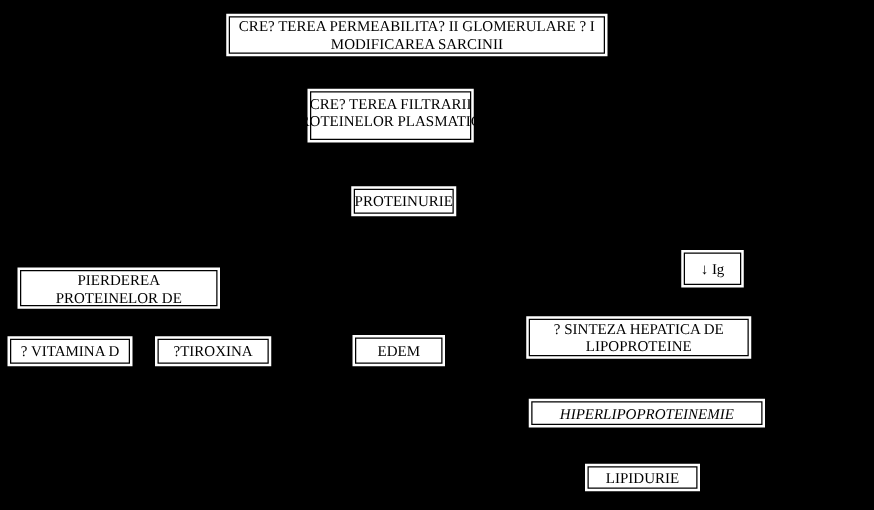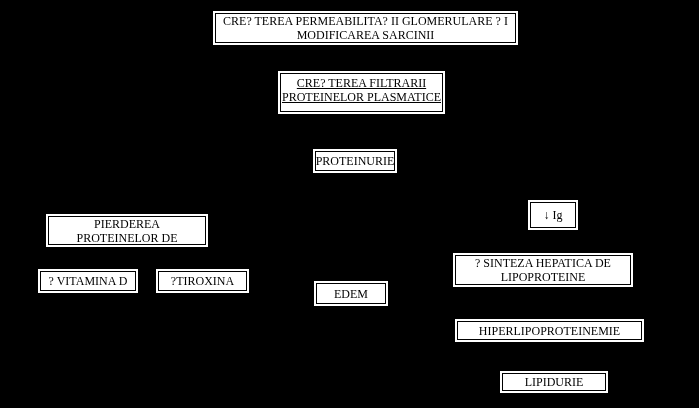--- a/index.html
+++ b/index.html
@@ -19,35 +19,34 @@
     box-shadow: 0 0 0 2px #ffffff;
     color: #000000;
     font-size: 12px;
     line-height: 14px;
     text-align: center;
     white-space: pre;
     display: flex;
     align-items: center;
     justify-content: center;
     overflow: visible;
-    margin-left: 32px;
   }
   
   #n-top          { left: 183px; top: 13px;  width: 301px; height: 30px; }
-  #n-filtrare     { left: 248px; top: 73px;  width: 163px; height: 39px; align-items: flex-start; padding-top: 2px; text-decoration: underline; }
+  #n-filtrare     { left: 248px; top: 73px;  width: 129px; height: 39px; align-items: flex-start; padding-top: 2px; }
   #n-proteinurie  { left: 283px; top: 151px; width: 80px;  height: 20px; }
   #n-pierderea    { left: 16px;  top: 216px; width: 158px; height: 29px; }
   #n-hipoalbum    { left: 256px; top: 201px; width: 152px; height: 22px; }
-  #n-ig           { left: 498px; top: 202px; width: 46px;  height: 26px; }
+  #n-ig           { left: 547px; top: 202px; width: 46px;  height: 26px; }
   #n-vitamina     { left: 8px;   top: 271px; width: 96px;  height: 20px; }
   #n-tiroxina     { left: 126px; top: 271px; width: 89px;  height: 20px; }
-  #n-edem         { left: 284px; top: 283px; width: 70px;  height: 21px; }
+  #n-edem         { left: 284px; top: 270px; width: 70px;  height: 21px; }
   #n-sinteza      { left: 423px; top: 255px; width: 176px; height: 30px; }
-  #n-hiperlipo    { left: 425px; top: 321px; width: 185px; height: 19px; }
-  #n-lipidurie    { left: 470px; top: 373px; width: 104px;  height: 18px; }
+  #n-hiperlipo    { left: 425px; top: 321px; width: 185px; height: 19px; font-style: italic; }
+  #n-lipidurie    { left: 470px; top: 373px; width: 88px;  height: 18px; }
 </style>
 </head>
 <body>
 
 <div class="canvas">
 
   <div class="node" id="n-top">CRE? TEREA PERMEABILITA? II GLOMERULARE ? I
 MODIFICAREA SARCINII</div>
 
   <div class="node" id="n-filtrare">CRE? TEREA FILTRARII

